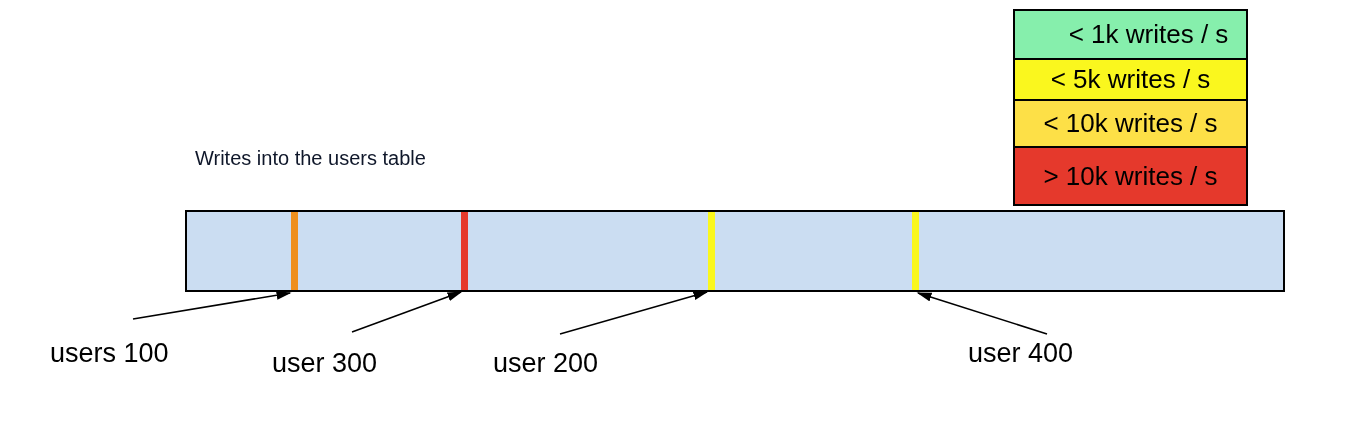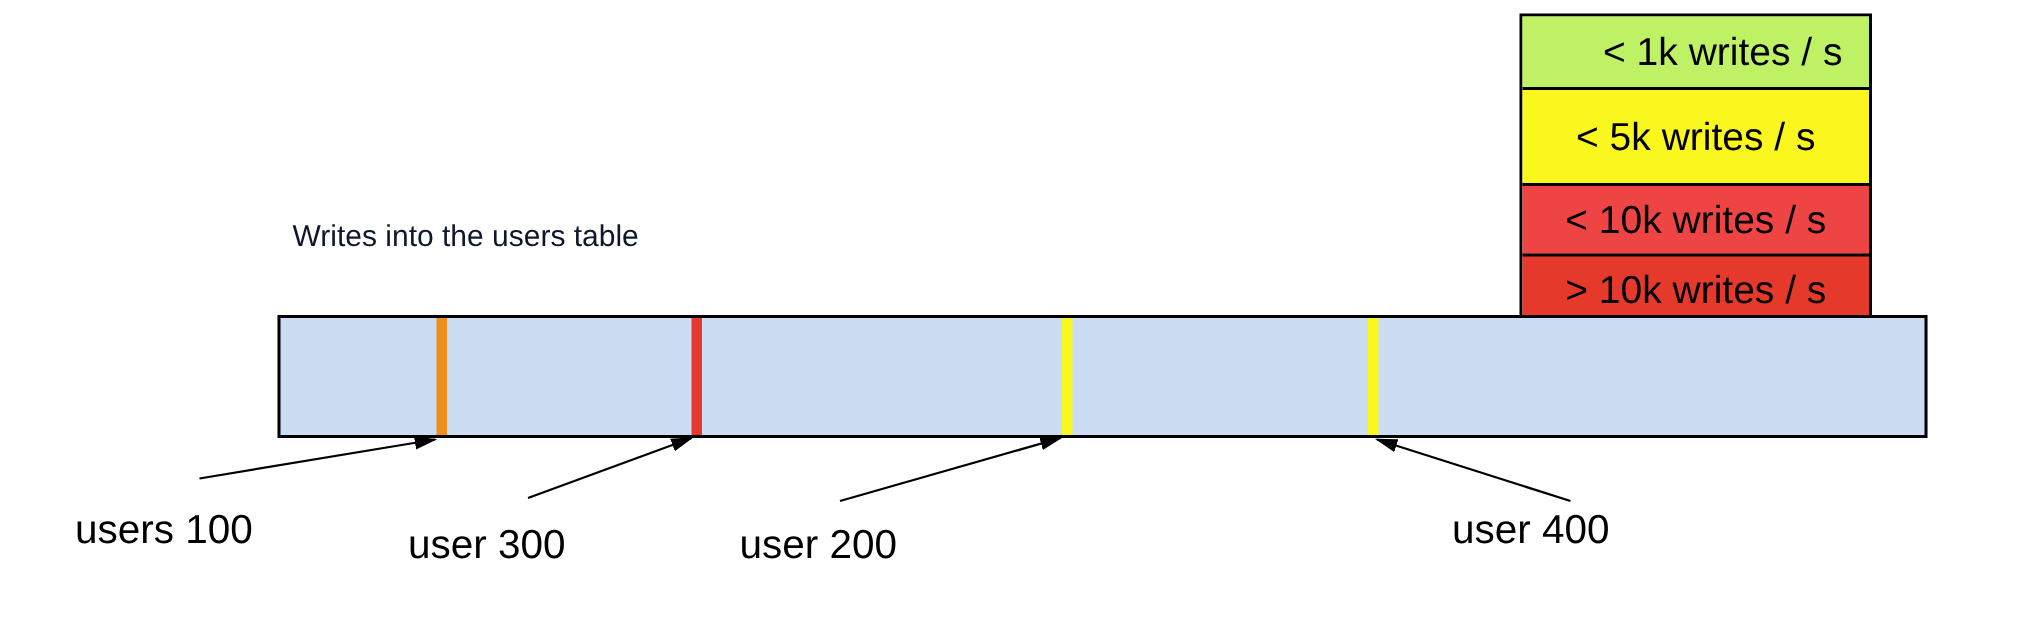--- a/index.html
+++ b/index.html
@@ -61,30 +61,30 @@
     top: 0;
     pointer-events: none;
   }
 </style>
 </head>
 <body>
 
 <div class="canvas" style="width: 1350px; height: 422px; background: rgb(255, 255, 255);">
   <div class="title" style="left: 195px; top: 147px;">Writes into the users table</div>
   <div class="legend" style="left: 1013px; top: 9px; width: 235px;">
-      <div class="legend-row" style="height: 47px; background: #bef264; padding-left: 36px;">
+      <div class="legend-row" style="height: 47px; background: #86efac; padding-left: 36px;">
         <span>&lt; 1k writes / s</span>
       </div>
-      <div class="legend-row" style="height: 64px; background: rgb(250, 247, 30);">
+      <div class="legend-row" style="height: 41px; background: rgb(250, 247, 30);">
         <span>&lt; 5k writes / s</span>
       </div>
-      <div class="legend-row" style="height: 47px; background: #ef4444;">
+      <div class="legend-row" style="height: 47px; background: #fde047;">
         <span>&lt; 10k writes / s</span>
       </div>
-      <div class="legend-row" style="height: 47px; background: rgb(229, 57, 44);">
+      <div class="legend-row" style="height: 58px; background: rgb(229, 57, 44);">
         <span>&gt; 10k writes / s</span>
       </div>
     </div>
   <div class="bar" style="left: 185px; top: 210px; width: 1100px; height: 82px; background: rgb(203, 221, 242); border-color: rgb(0, 0, 0);">
       <div class="marker" style="width: 7px; left: 103.5px; background: rgb(238, 143, 29);"></div>
       <div class="marker" style="width: 7px; left: 273.5px; background: rgb(229, 57, 44);"></div>
       <div class="marker" style="width: 7px; left: 520.5px; background: rgb(250, 247, 30);"></div>
       <div class="marker" style="width: 7px; left: 724.5px; background: rgb(250, 247, 30);"></div>
     </div>
   <svg class="arrows" width="1350" height="422" viewBox="0 0 1350 422">

